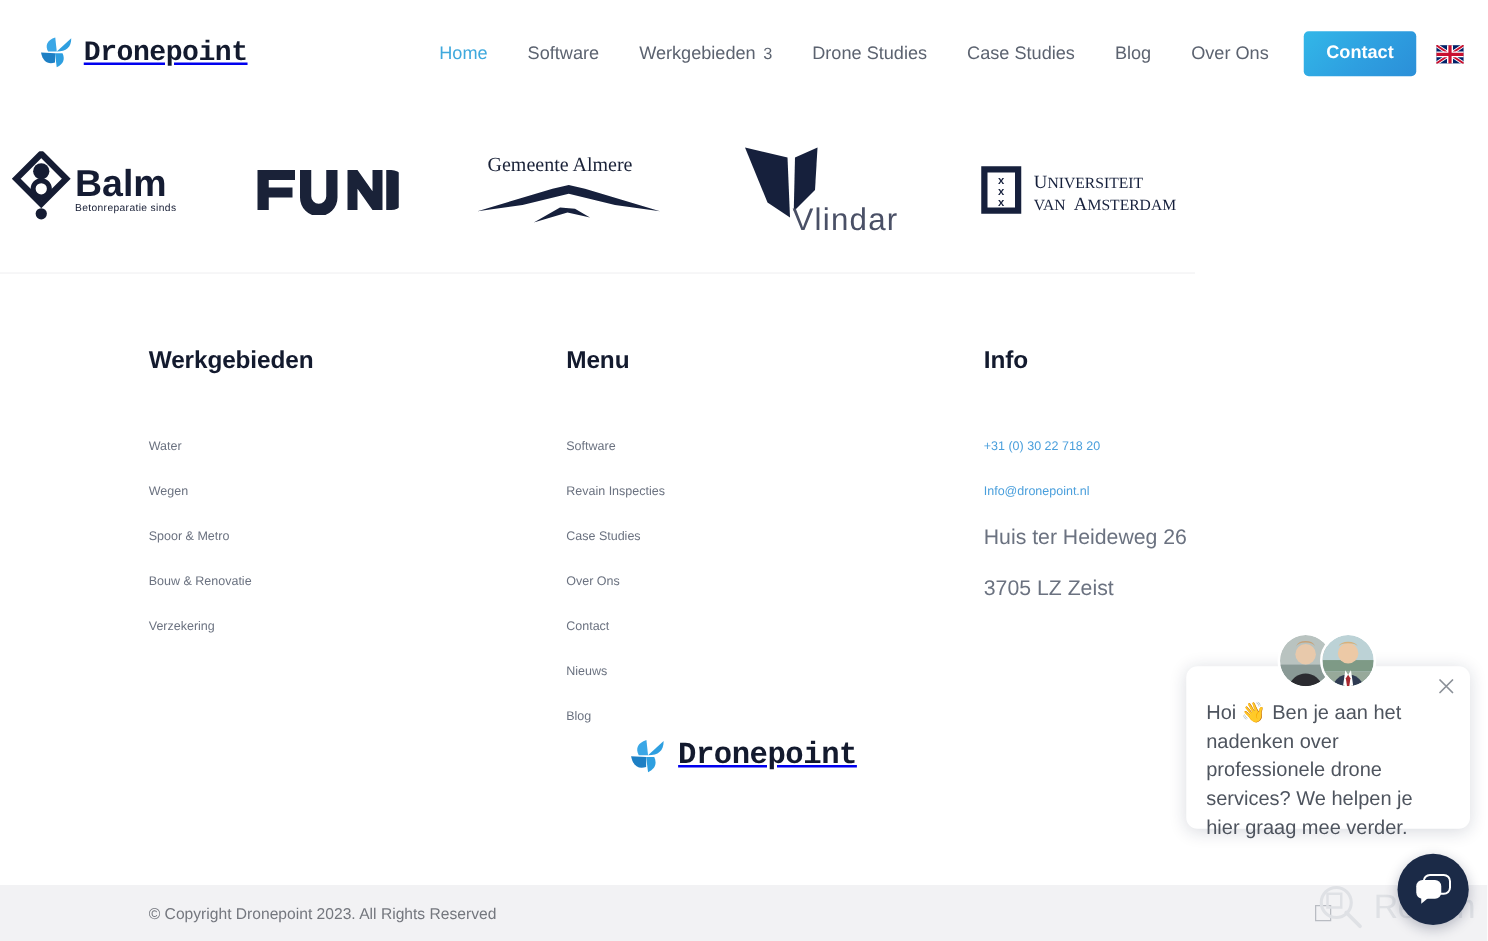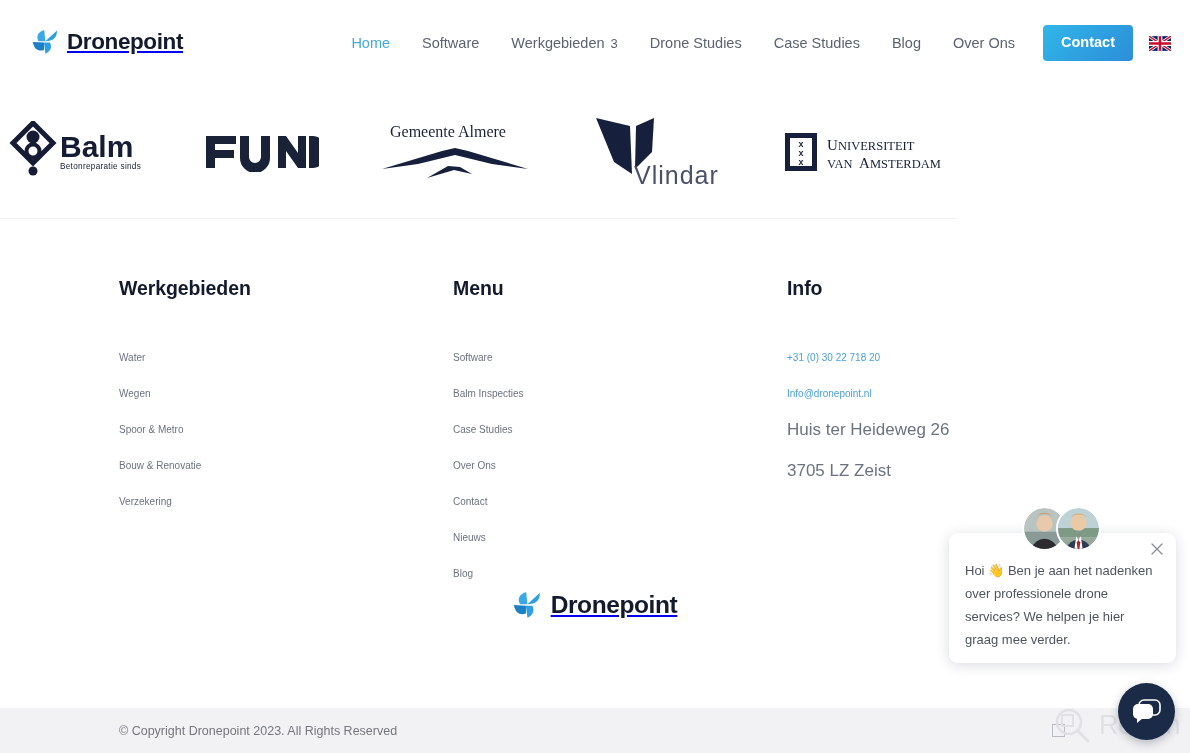--- a/index.html
+++ b/index.html
@@ -21,21 +21,21 @@
     background: #ffffff;
     display: flex; align-items: center;
   }
   .logo-wrap {
     position: absolute; left: 32px; top: 29px;
     display: flex; align-items: center; gap: 9px;
   }
   .logo-mark { width: 26px; height: 26px; display:block; flex: none; }
   .logo-text {
     font-size: 22.5px; font-weight: bold; color: #131a2e;
-    letter-spacing: -0.4px; line-height: 1;
+    letter-spacing: -0.4px; line-height: 1; font-family: Liberation Mono, monospace;
   }
 
   .nav {
     position: absolute; right: 15px; top: 0; height: 86px;
     display: flex; align-items: center; gap: 0;
   }
   .nav-item {
     font-size: 14.5px; color: #5c6370;
     padding: 12px 16px; line-height: 86px; white-space: nowrap;
     cursor: pointer; text-decoration: none;
@@ -133,21 +133,21 @@
   
   .chat-card {
     position: absolute; left: 949px; top: 533px;
     width: 227px; height: 130px;
     background: #ffffff;
     border-radius: 9px;
     box-shadow: 0 2px 14px rgba(20,30,60,0.16);
   }
   .chat-msg {
     position: absolute; left: 16px; top: 26px; width: 196px;
-    font-size: 13px; line-height: 23px; color: #4e545e;
+    font-size: 16px; line-height: 23px; color: #4e545e;
   }
   .chat-close {
     position: absolute; right: 9px; top: 6px;
     width: 20px; height: 20px; cursor: pointer;
     border: none; background: none; padding: 0;
   }
   .chat-avatars {
     position: absolute; left: 1022px; top: 506px;
     display: flex; z-index: 5;
   }
@@ -300,21 +300,21 @@
           <li><a class="flink" href="#">Spoor &amp; Metro</a></li>
           <li><a class="flink" href="#">Bouw &amp; Renovatie</a></li>
           <li><a class="flink" href="#">Verzekering</a></li>
         </ul>
       </div>
 
       <div class="fcol">
         <h3>Menu</h3>
         <ul>
           <li><a class="flink" href="#">Software</a></li>
-          <li><a class="flink" href="#">Balm Inspecties</a></li>
+          <li><a class="flink" href="#">Revain Inspecties</a></li>
           <li><a class="flink" href="#">Case Studies</a></li>
           <li><a class="flink" href="#">Over Ons</a></li>
           <li><a class="flink" href="#">Contact</a></li>
           <li><a class="flink" href="#">Nieuws</a></li>
           <li><a class="flink" href="#">Blog</a></li>
         </ul>
       </div>
 
       <div class="fcol">
         <h3>Info</h3>

